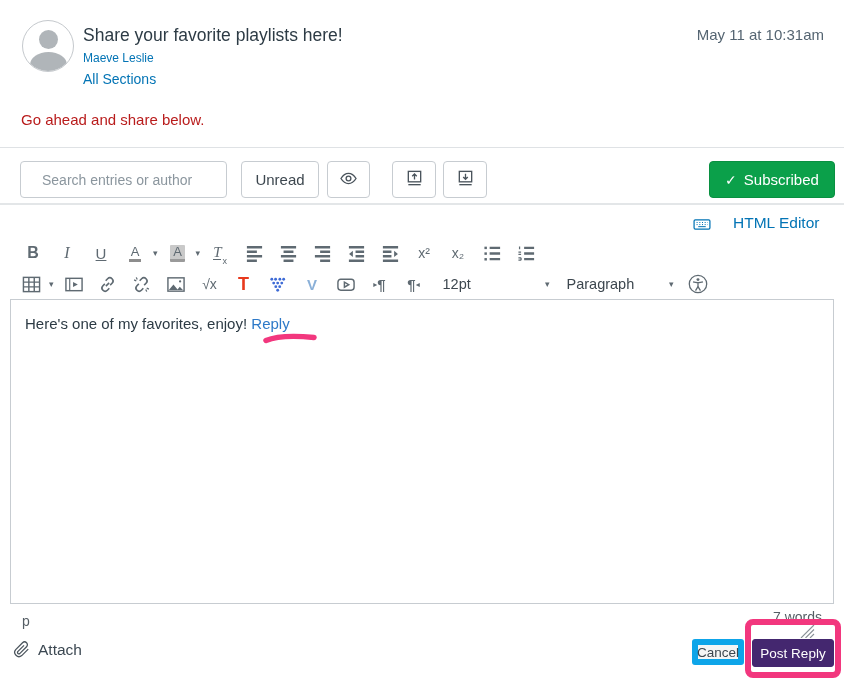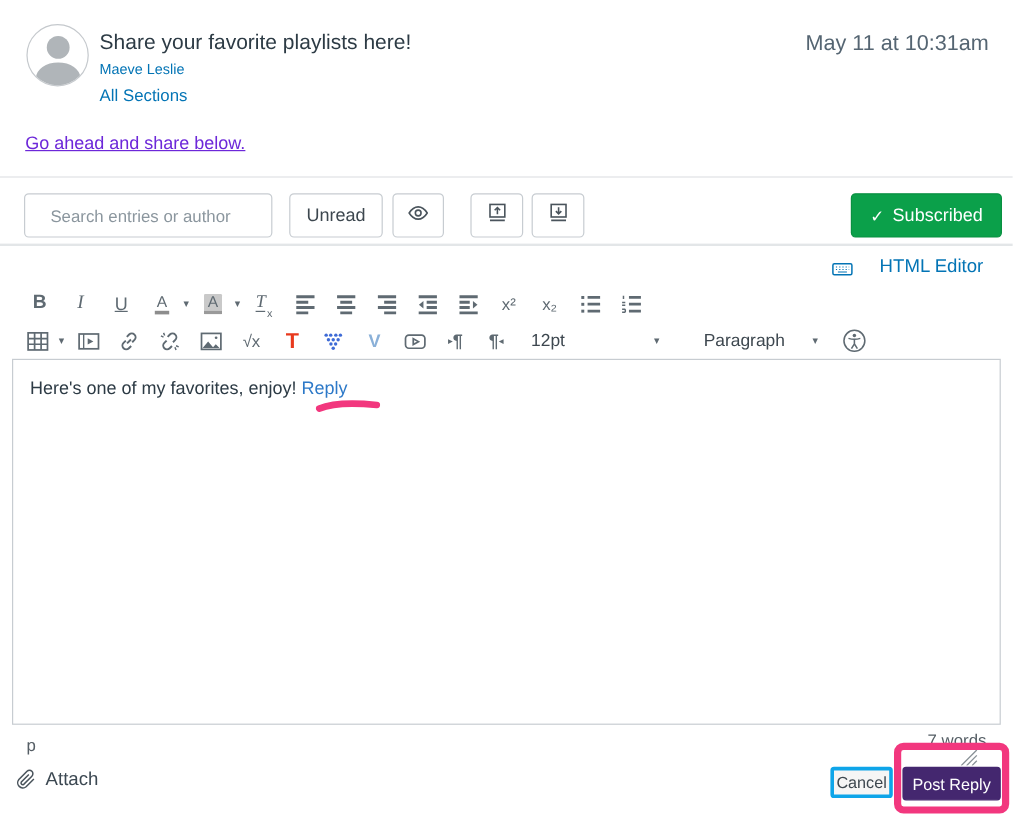--- a/index.html
+++ b/index.html
@@ -6,22 +6,22 @@
   html,body { width:844px; height:682px; background:#fff; font-family:"Liberation Sans", sans-serif; color:#2d3b45; overflow:hidden; }
   #page { position:relative; width:844px; height:682px; background:#fff; }
 
   
   .avatar { position:absolute; left:22px; top:20px; width:52px; height:52px; border:1px solid #c5c9cd; border-radius:50%; background:#fff; overflow:hidden; }
   .avatar .head { position:absolute; left:16px; top:9px; width:19px; height:19px; border-radius:50%; background:#b0b5b9; }
   .avatar .body { position:absolute; left:7px; top:31px; width:37px; height:26px; border-radius:50% 50% 0 0; background:#b0b5b9; }
   .disc-title { position:absolute; left:83px; top:25px; font-size:17.5px; font-weight:500; color:#2d3b45; }
   .author-link { position:absolute; left:83px; top:51px; font-size:12px; color:#0374b5; cursor:pointer; }
   .sections-link { position:absolute; left:83px; top:71px; font-size:14px; color:#0374b5; cursor:pointer; }
-  .timestamp { position:absolute; right:20px; top:26px; font-size:18px; color:#556572; }
-  .message { position:absolute; left:21px; top:111px; font-size:15px; color:#6d28d9;text-decoration:underline; }
+  .timestamp { position:absolute; right:20px; top:26px; font-size:15px; color:#556572; }
+  .message { position:absolute; left:21px; top:111px; font-size:15px; color:#b91c1c; }
 
   .divider { position:absolute; left:0; width:844px; height:0; border-top:1px solid #dfe2e5; }
   .div1 { top:147px; } .div2 { top:203px; border-top:2px solid #e3e6e8; }
 
   
   .search-input { position:absolute; left:20px; top:161px; width:207px; height:37px; border:1px solid #c7ccd1; border-radius:4px; padding:0 21px; font-size:14px; color:#2d3b45; font-family:"Liberation Sans",sans-serif; }
   .search-input::placeholder { color:#8b969e; }
   .btn { position:absolute; top:161px; height:37px; background:#fff; border:1px solid #c7ccd1; border-radius:4px; font-size:15px; color:#3d474f; display:flex; align-items:center; justify-content:center; cursor:pointer; font-family:"Liberation Sans",sans-serif; }
   .btn-unread { left:241px; width:78px; }
   .btn-eye { left:327px; width:43px; color:#4a545c; }
@@ -48,36 +48,36 @@
   .caret { font-size:9px; color:#5f6a72; margin:0 3px 0 1px; cursor:pointer; }
   .clear-t { font-style:italic; font-family:"Liberation Serif",serif; font-size:15px; border-bottom:1.5px solid #5f6a72; line-height:13px; }
   .clear-x { font-size:9px; margin-left:1px; align-self:flex-end; }
   .supsub { font-size:14px; }
   .red-t { color:#e8391d; font-weight:bold; font-size:18px; }
   .vimeo-v { color:#8ab0d8; font-weight:bold; font-size:15px; letter-spacing:-1px; }
   .pil { font-size:15px; font-weight:bold; }
   .pil-arrow { font-size:8px; }
   .ddl { display:flex; align-items:center; cursor:pointer; color:#3d474f; font-size:14.5px; }
   .ddl-size { width:110px; margin-left:12px; justify-content:space-between; }
-  .ddl-para { width:110px; margin-left:28px; justify-content:center;gap:22px; }
+  .ddl-para { width:110px; margin-left:14px; justify-content:space-between;gap:22px; }
 
   
   .edit-box { position:absolute; left:10px; top:299px; width:824px; height:305px; border:1px solid #c7ccd1; background:#fff; }
   .edit-line { position:absolute; left:14px; top:15px; font-size:15px; color:#2d3b45; }
   .edit-link { color:#2d79c8; cursor:pointer; }
   .swoosh { position:absolute; left:252px; top:31px; width:54px; height:14px; }
   .statusbar { position:absolute; left:0; top:607px; width:844px; height:24px; }
   .elem-path { position:absolute; left:22px; top:6px; font-size:14px; color:#555e65; }
   .word-count { position:absolute; left:773px; top:2px; font-size:14px; color:#555e65; z-index:1;text-align:right; }
   .grip { position:absolute; left:800px; top:17px; width:15px; height:14px; z-index:1; }
 
   
   .attach { position:absolute; left:12px; top:640px; display:flex; align-items:center; color:#3c4852; font-size:15.5px; cursor:pointer; }
   .attach svg { margin-right:7px; color:#4a545c; }
-  .btn-cancel { position:absolute; left:692px; top:639px; width:52px; height:26px; background:#f5f5f5; border:3px solid #0ea5e9; border-radius:3px; color:#3d474f; font-size:13.5px; display:flex; align-items:center; justify-content:center; cursor:pointer; font-family:"Liberation Sans",sans-serif; }
+  .btn-cancel { position:absolute; left:692px; top:639px; width:52px; height:26px; background:#f5f5f5; border:6px solid #0ea5e9; border-radius:3px; color:#3d474f; font-size:13.5px; display:flex; align-items:center; justify-content:center; cursor:pointer; font-family:"Liberation Sans",sans-serif; }
   .btn-post { position:absolute; left:752px; top:639px; width:82px; height:28px; background:#44276f; border:1px solid #44276f; border-radius:3px; color:#fff; font-size:13.5px; display:flex; align-items:center; justify-content:center; cursor:pointer; font-family:"Liberation Sans",sans-serif; }
   .annotation-box { position:absolute; left:745px; top:619px; width:96px; height:59px; border:6px solid #f2377e; border-radius:8px; z-index:5; pointer-events:none; }
 </style>
 </head>
 <body>
 
 <div id="page">
 
   <div class="avatar">
     <div class="head"></div>

